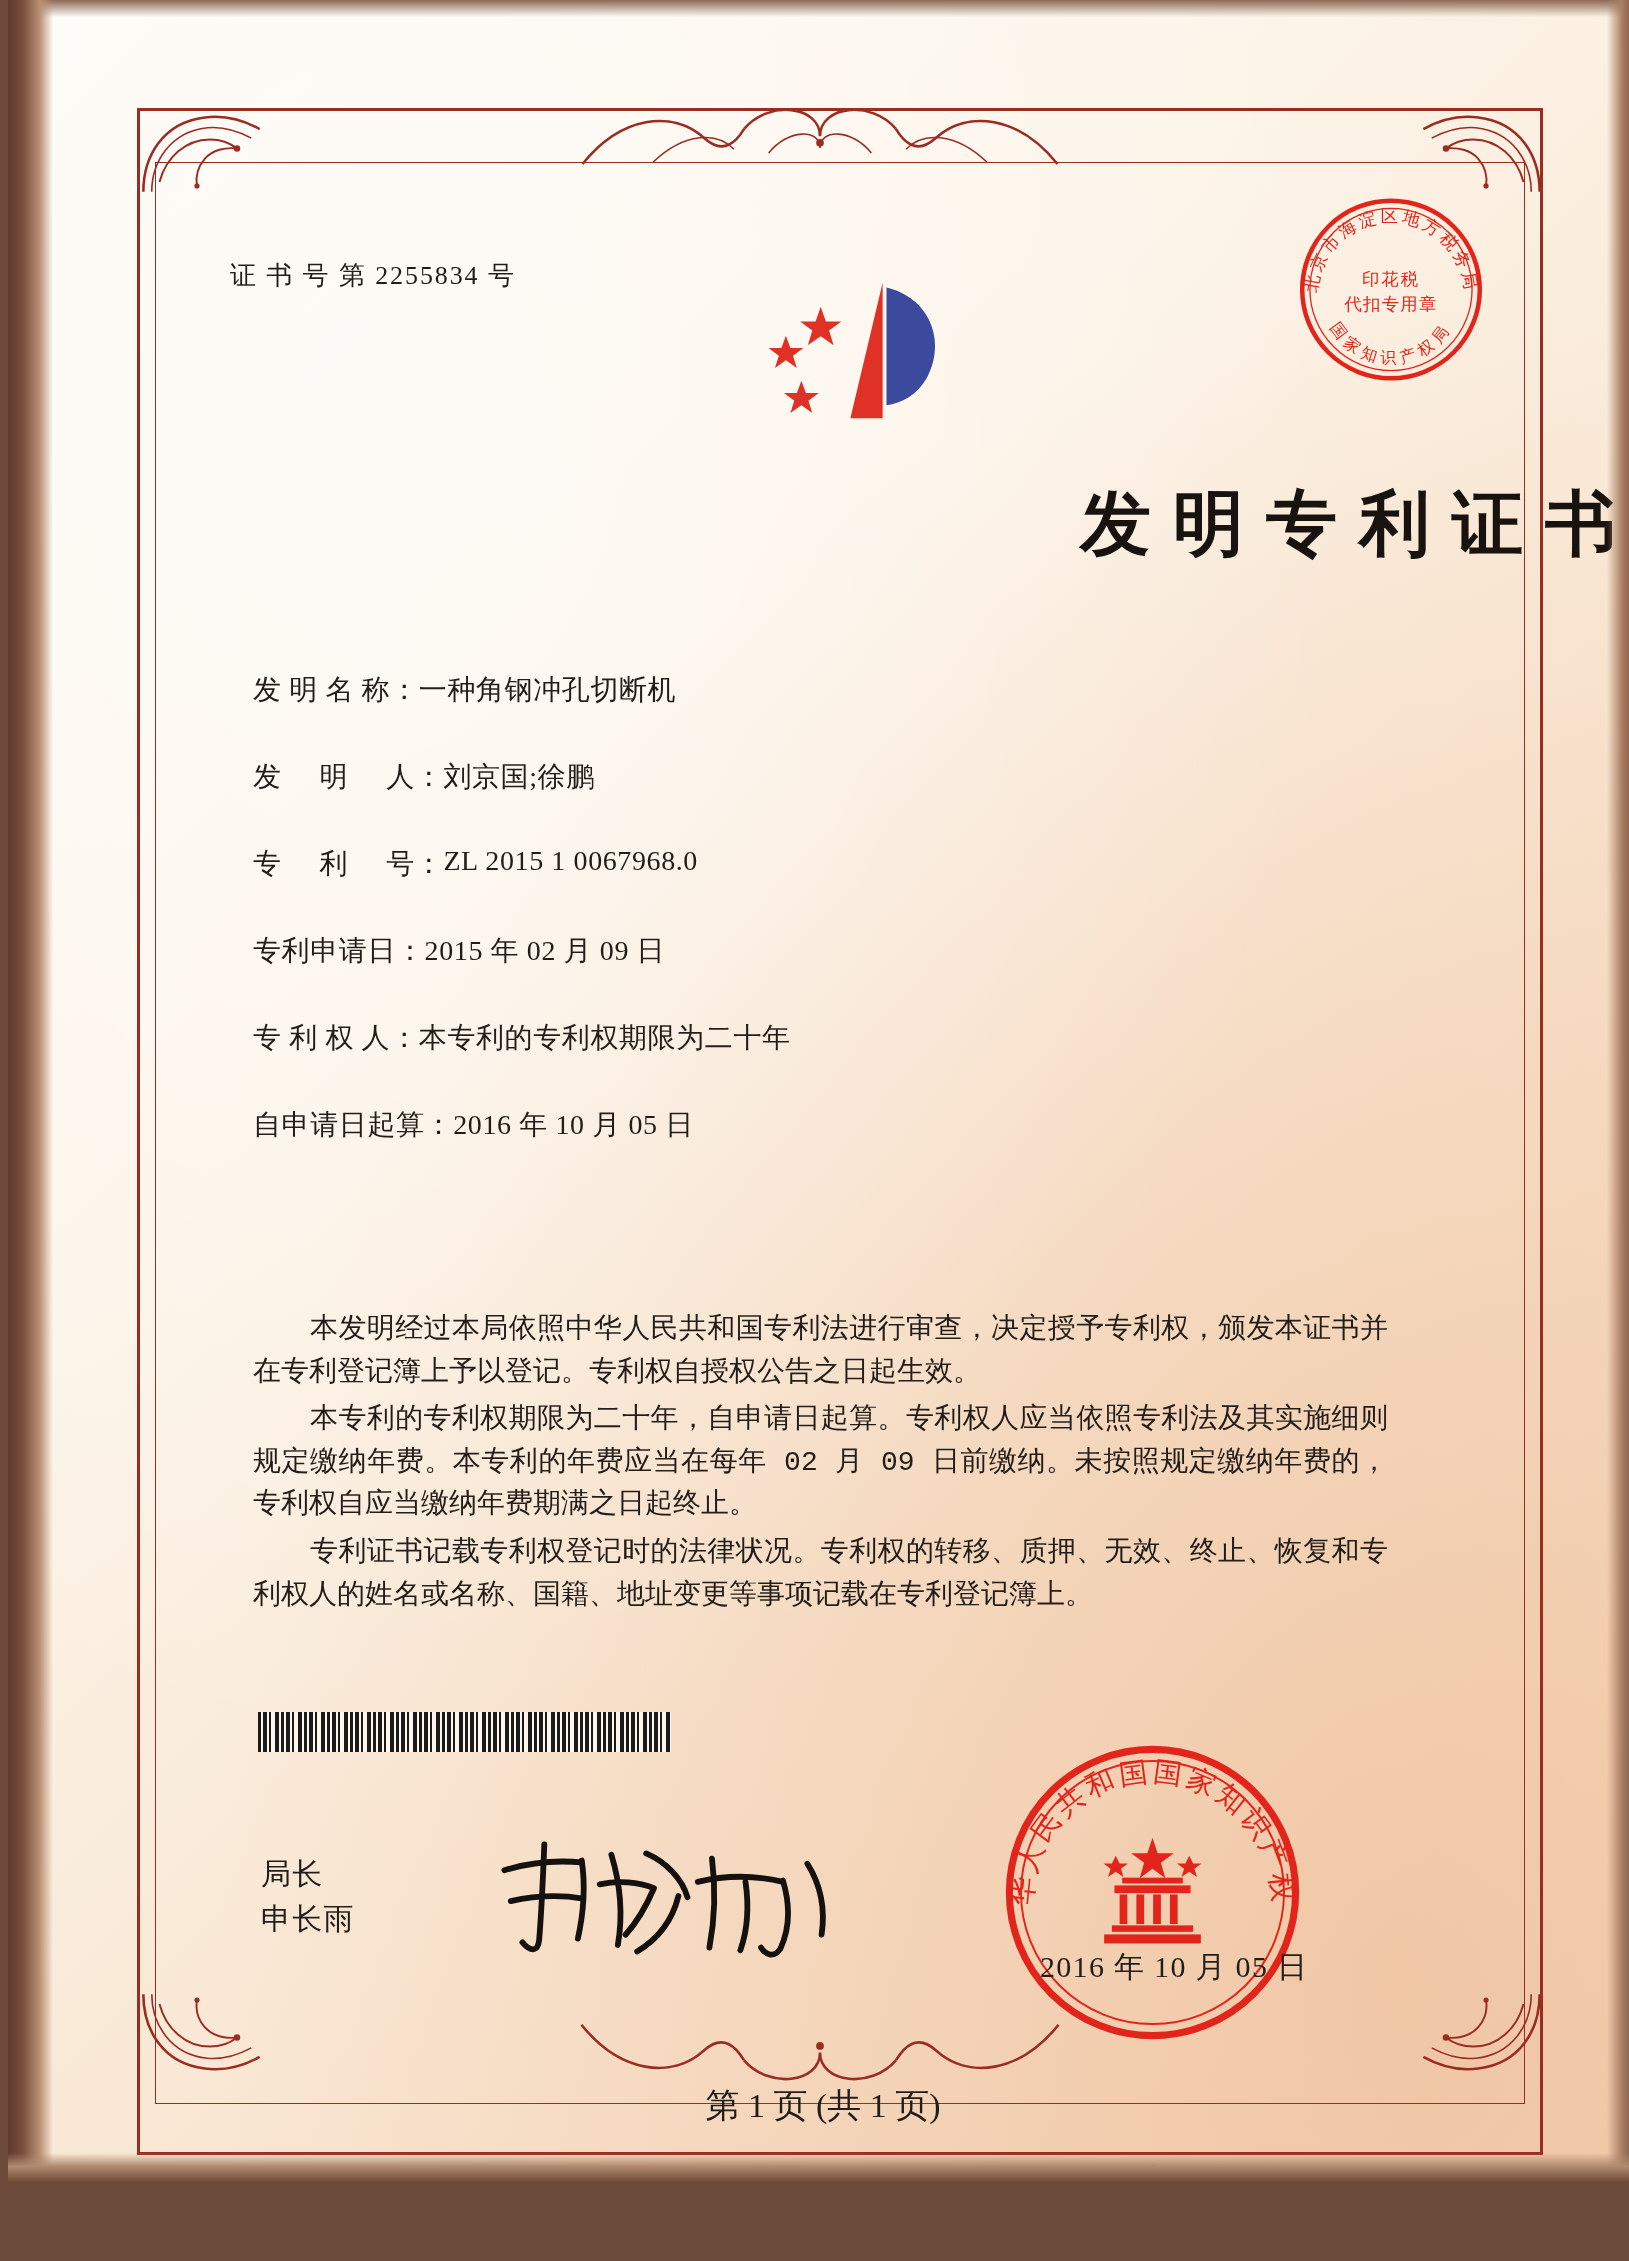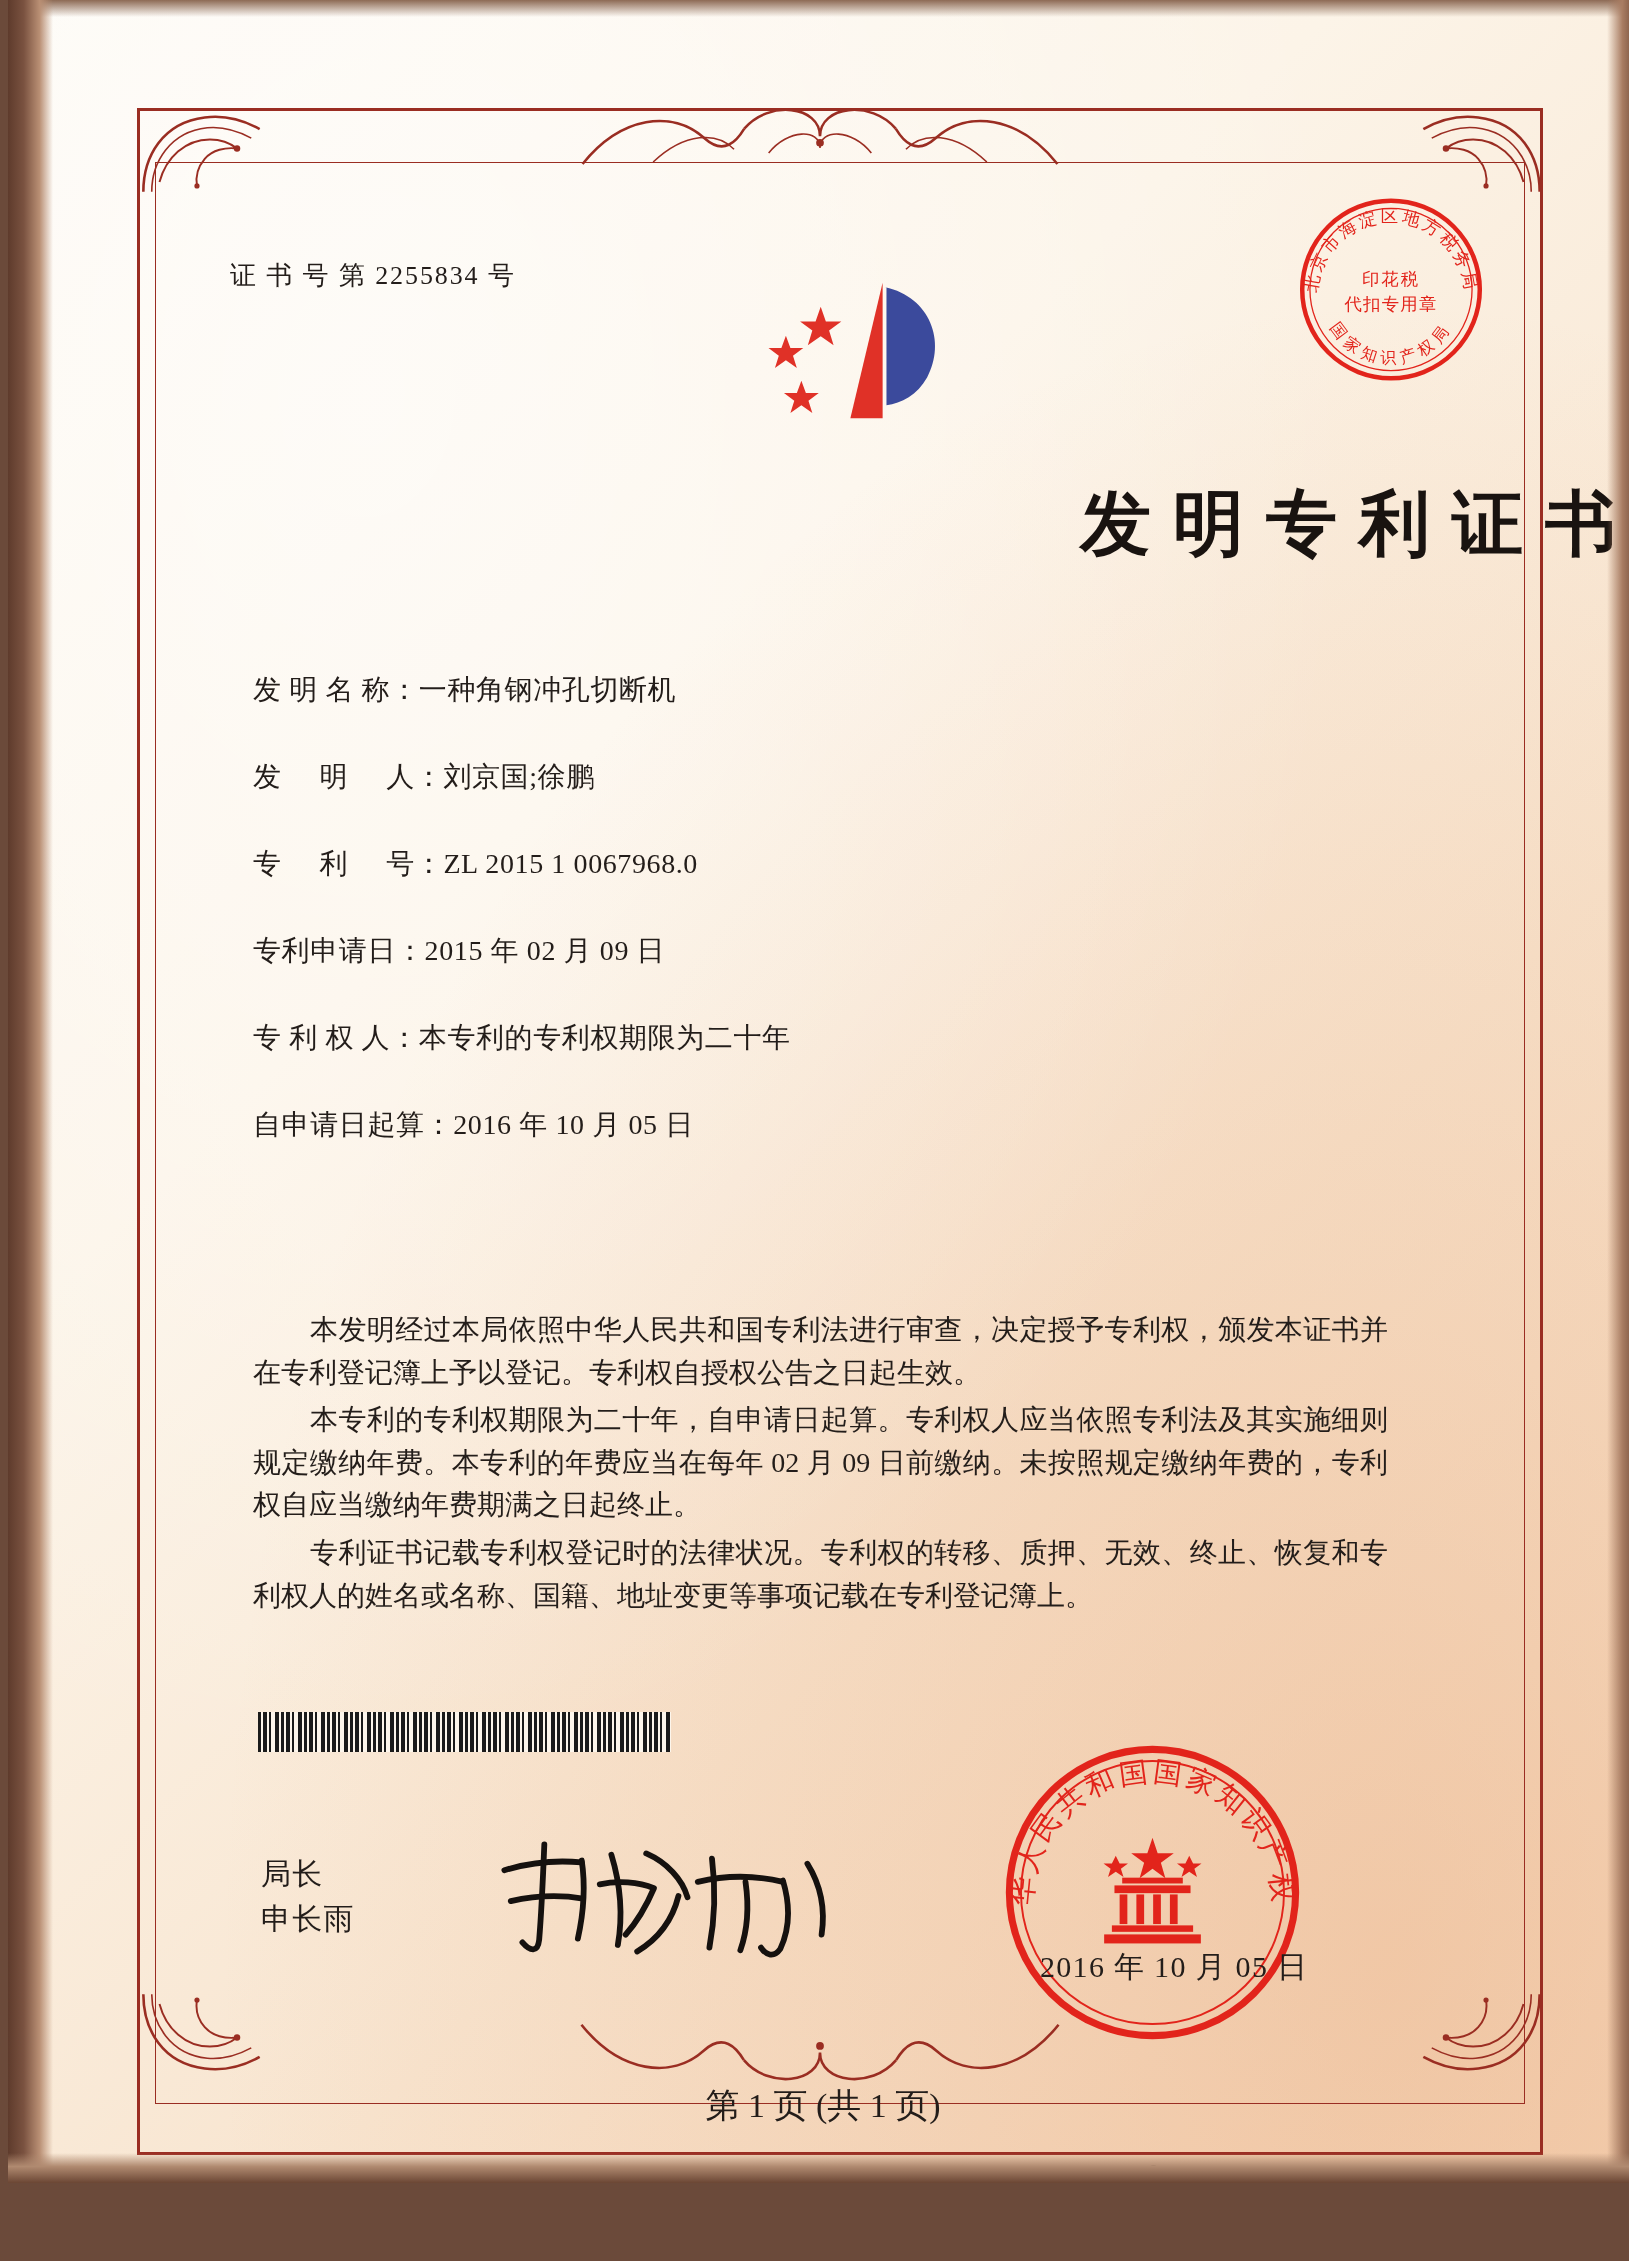--- a/index.html
+++ b/index.html
@@ -108,21 +108,21 @@
     font-family: "DejaVu Serif", "Liberation Serif", serif;
   }
 
   .fields {
     position: absolute;
     left: 245px; top: 671px;
     width: 1161px;
   }
   .field-row {
     display: flex;
-    align-items: center;
+    align-items: flex-start;
     margin-bottom: 49px;
     font-size: 28px;
     color: #231d1a;
   }
   .field-label {
     white-space: pre;
     letter-spacing: 0.6px;
   }
   .field-value {
     letter-spacing: 0.6px;
@@ -133,20 +133,21 @@
     left: 245px; top: 1309px;
     width: 1135px;
     font-size: 28px;
     line-height: 1.52;
     color: #231d1a;
     text-align: justify;
   }
   .paras p {
     margin: 0 0 5.2px 0;
     text-indent: 57px;
+    font-family: Liberation Mono, monospace;
   }
 
   .barcode {
     position: absolute;
     left: 250px; top: 1712px;
     width: 413px; height: 40px;
     background: repeating-linear-gradient(
       to right,
       #1b1b1b 0px, #1b1b1b 2.6px,
       #fdf6ec 2.6px, #fdf6ec 5.2px,

